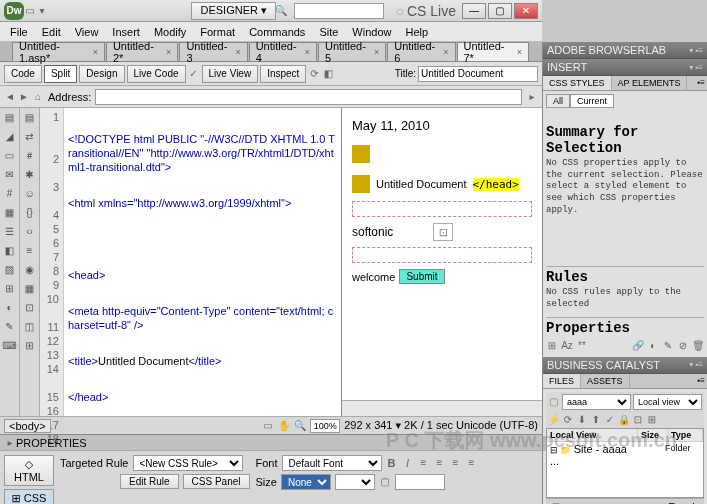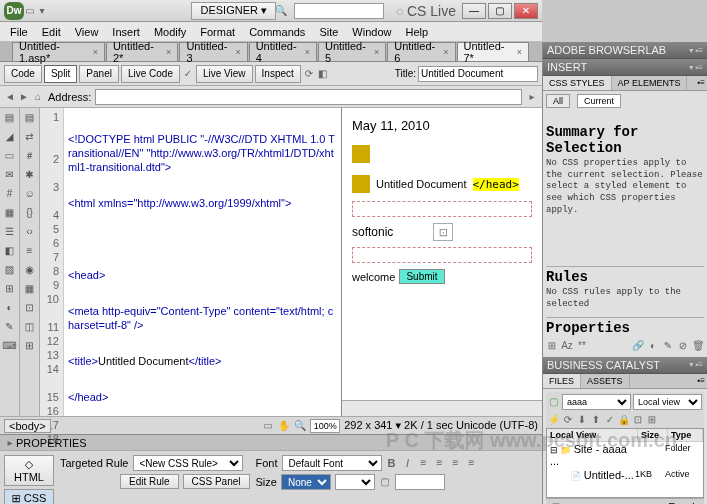--- a/index.html
+++ b/index.html
@@ -67,21 +67,21 @@
 .prop-row{display:flex;align-items:center;gap:4px;font-size:10px}
 .prop-select{border:1px solid #999;background:#fff;height:16px;padding:0 2px;font-size:10px}
 .prop-small-btn{border:1px solid #999;background:linear-gradient(#f8f8f8,#e0e0e0);padding:1px 8px;font-size:10px}
 .right-panels{position:absolute;right:0;top:42px;width:165px;height:462px;background:#d0d0d0;border-left:1px solid #888;display:flex;flex-direction:column}
 .panel-header{height:18px;background:linear-gradient(#888,#666);color:#eee;font-size:9px;padding:2px 4px;display:flex;align-items:center;justify-content:space-between;border-bottom:1px solid #555}
 .panel-header .icons{font-size:8px;color:#ccc}
 .panel-body{background:#e0e0e0;padding:3px;font-size:10px}
 .panel-tabs{display:flex;background:#c8c8c8;border-bottom:1px solid #999}
 .panel-tab{padding:2px 6px;font-size:9px;border-right:1px solid #aaa}
 .panel-tab.active{background:#e0e0e0}
-.all-current{display:flex;gap:7px;margin-bottom:16px}
+.all-current{display:flex;gap:0;margin-bottom:16px}
 .ac-btn{border:1px solid #999;padding:1px 6px;font-size:9px;background:#e8e8e8}
 .ac-btn.active{background:#fff}
 .summary-title{font-weight:bold;font-size:14px;margin-bottom:2px;font-family:'Courier New',monospace}
 .summary-text{font-size:9px;color:#333;line-height:1.3;font-family:'Courier New',monospace}
 .rules-box{border-top:1px solid #aaa;margin-top:50px;padding-top:2px}
 .files-toolbar{display:flex;gap:2px;padding:2px;background:#d8d8d8;align-items:center}
 .files-select{border:1px solid #999;background:#fff;font-size:9px;height:16px;flex:1}
 .files-list{background:#fff;border:1px solid #999;height:70px;font-size:9px}
 .files-header{display:flex;background:#e8e8e8;border-bottom:1px solid #ccc}
 .files-header div{padding:1px 3px;border-right:1px solid #ccc;font-size:9px;font-weight:bold}
@@ -152,21 +152,21 @@
       </div>
   <div class="doctab active">
         <span>Untitled-7*</span>
         <span class="x">×</span>
       </div>
 </div>
 
 <div class="viewbar">
   <button class="vbtn">Code</button>
   <button class="vbtn active">Split</button>
-  <button class="vbtn">Panel</button>
+  <button class="vbtn">Design</button>
   <button class="vbtn">Live Code</button>
   <span class="ic">✓</span>
   <button class="vbtn">Live View</button>
   <button class="vbtn">Inspect</button>
   <span class="ic">⟳</span>
   <span class="ic">◧</span>
   <span class="title-label">Title:</span>
   <input class="title-input" value="Untitled Document" style="">
 </div>
 
@@ -408,25 +408,20 @@
       <div class="files-header">
         <div style="flex:1">Local View</div>
         <div style="width:30px">Size</div>
         <div style="width:35px">Type</div>
       </div>
       <div class="files-row">
         <div style="flex:1">⊟ 📁 <span>Site - aaaa ...</span></div>
           <div style="width:30px"></div>
           <div style="width:35px">Folder</div>
       </div>
-      <div class="files-row">
-        <div style="flex:1;padding-left:20px">📄 <span>Untitled-...</span></div>
-          <div style="width:30px">1KB</div>
-          <div style="width:35px">Active</div>
-      </div>
     </div>
     <div style="flex:1"></div>
     <div class="bottom-status">
       <span class="ic">⊡</span>
       <span>Ready</span>
     </div>
   </div>
 </div>
 
 <div class="watermark">P C 下载网

